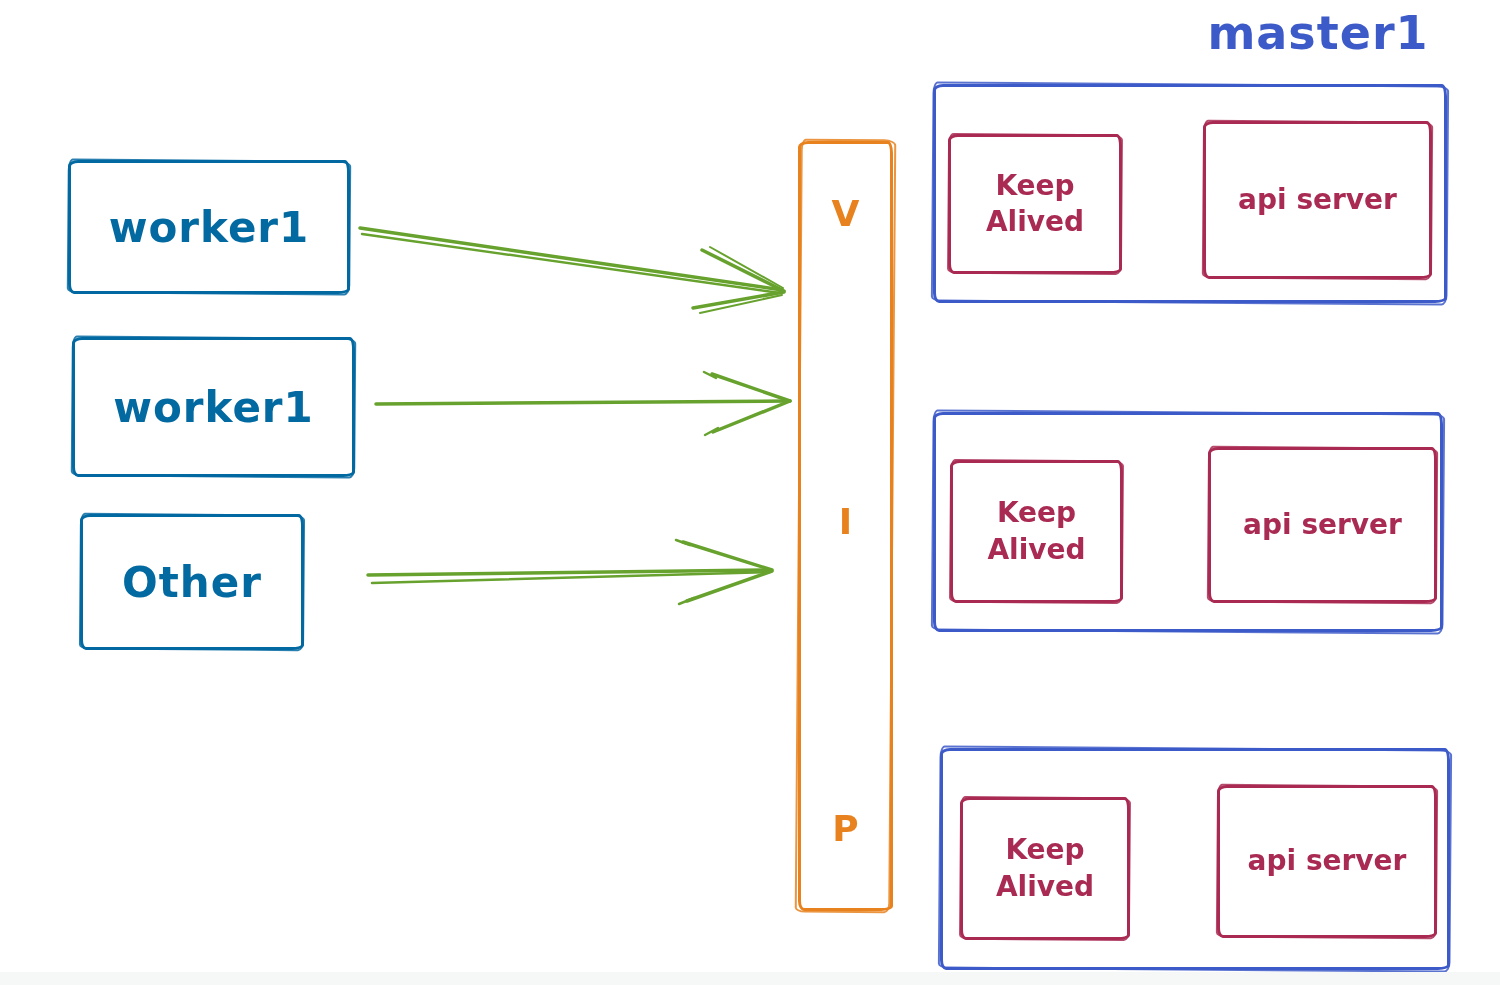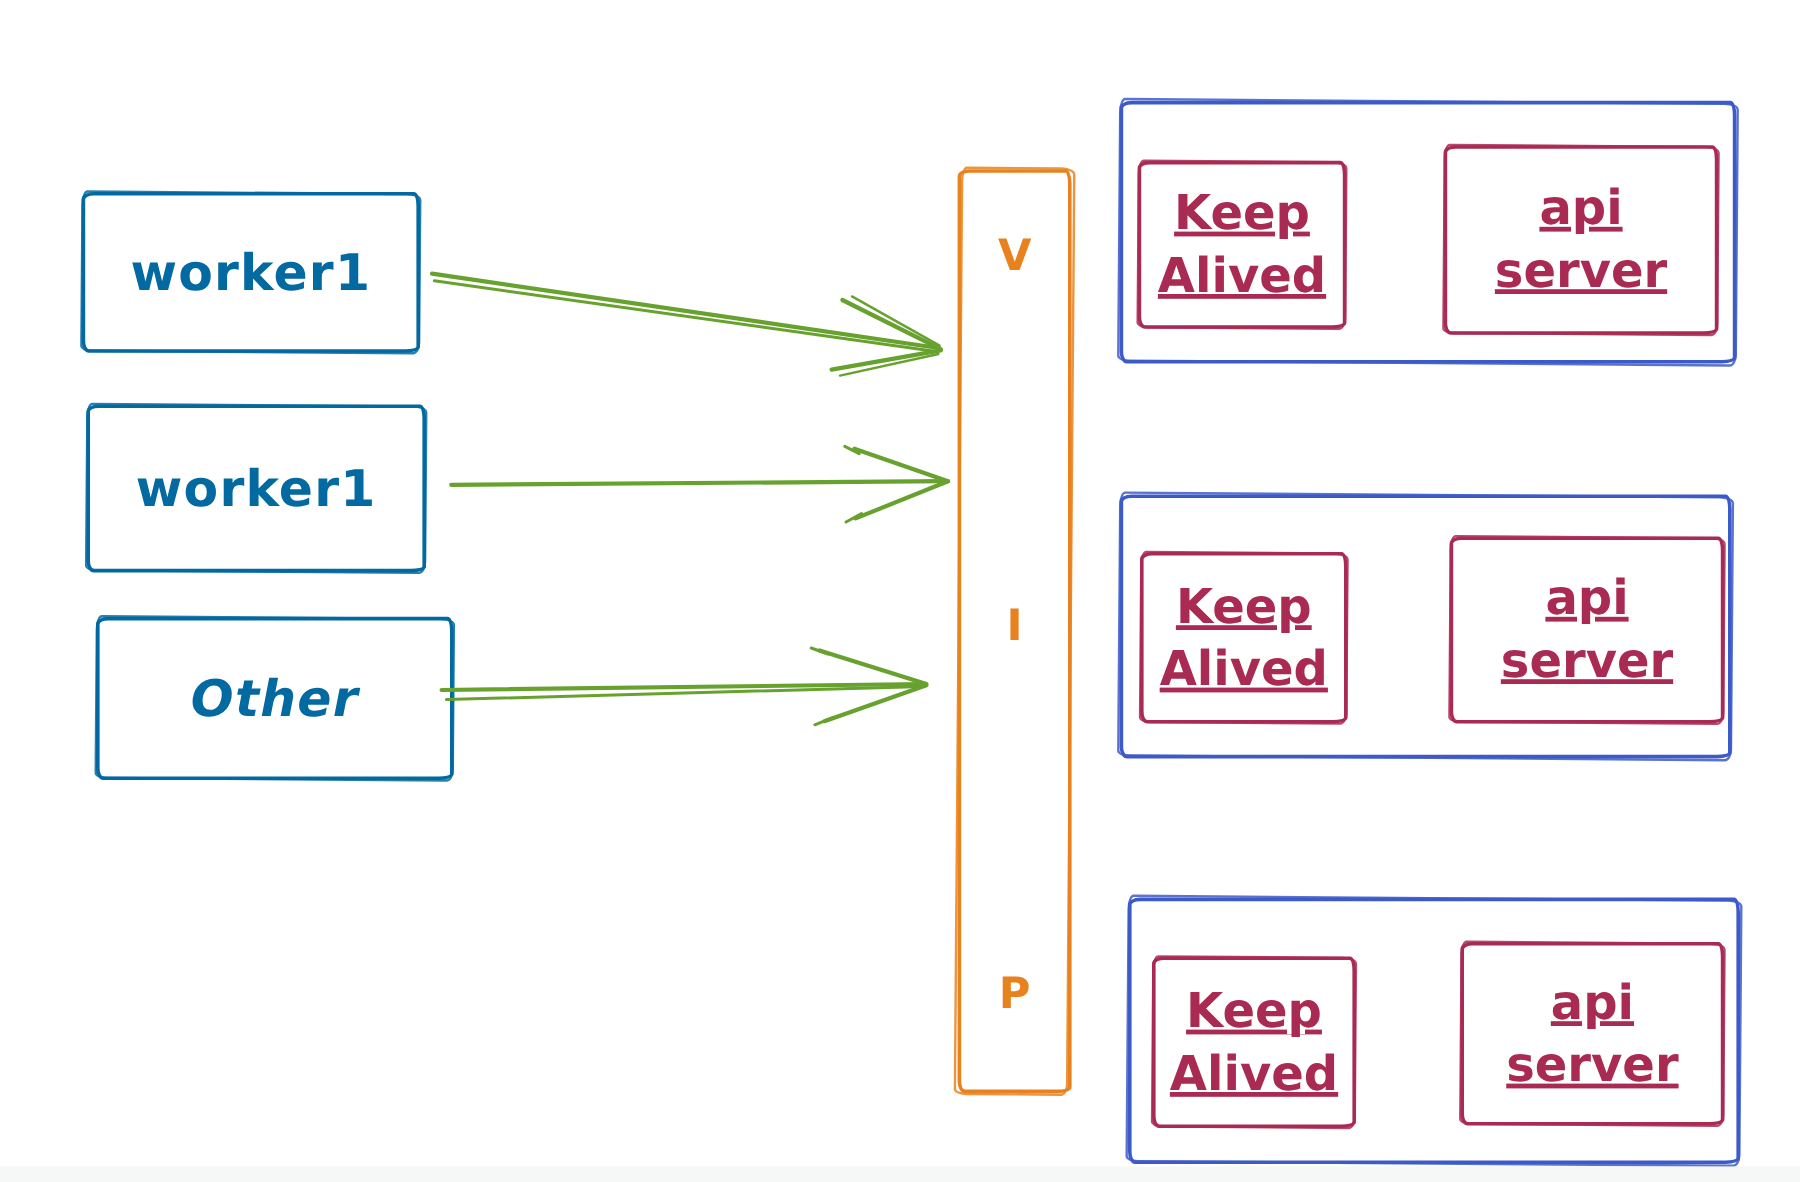--- a/index.html
+++ b/index.html
@@ -61,24 +61,23 @@
   
   .master-label {
     position: absolute;
     width: 340px;
     text-align: center;
     font-size: 46px;
     font-weight: 700;
     letter-spacing: 1px;
   }
   .inner-label {
-    font-size: 40px;
+    font-size: 28px;
     font-weight: 600;
     line-height: 1.3;
-    text-decoration: underline;
   }
   .inner-box { padding: 4px 10px; }
   .arrows {
     position: absolute;
     inset: 0;
     pointer-events: none;
   }
   .bottom-strip {
     position: absolute;
     left: 0;
@@ -94,21 +93,21 @@
 <div class="canvas">
 
   <div class="sketch green" style="left:68px; top:160px; width:282px; height:134px;">
     <span class="worker-label">worker1</span>
   </div>
 
   <div class="sketch green" style="left:72px; top:337px; width:283px; height:140px;">
     <span class="worker-label">worker1</span>
   </div>
 
-  <div class="sketch green" style="left:80px; top:514px; width:298px; height:136px;font-style:italic;">
+  <div class="sketch green" style="left:80px; top:514px; width:224px; height:136px;">
     <span class="worker-label">Other</span>
   </div>
 
   <svg class="arrows" width="1500" height="985" viewBox="0 0 1500 985">
     <g stroke="#67a22e" fill="none" stroke-linecap="round">
 
       <g>
         <path d="M360,228 L782,290" stroke-width="3.5"></path>
         <path d="M362,234 L780,293" stroke-width="2.5"></path>
         <path d="M702,250 L784,291" stroke-width="3.5"></path>
@@ -135,20 +134,21 @@
       </g>
     </g>
   </svg>
 
   <div class="sketch orange vip" style="left:798px; top:141px; width:95px; height:770px;">
     <span class="vip-letter">V</span>
     <span class="vip-letter">I</span>
     <span class="vip-letter">P</span>
   </div>
 
+  <div class="master-label blue" style="left:1148px; top:6px;">master1</div>
   <div class="sketch blue" style="left:933px; top:84px; width:514px; height:219px;">
     <div class="sketch red inner-box" style="left:15px; top:50px; width:174px; height:140px;">
       <span class="inner-label">Keep Alived</span>
     </div>
     <div class="sketch red inner-box" style="left:270px; top:37px; width:229px; height:158px;">
       <span class="inner-label">api server</span>
     </div>
   </div>
 
   <div class="sketch blue" style="left:933px; top:412px; width:510px; height:220px;">

